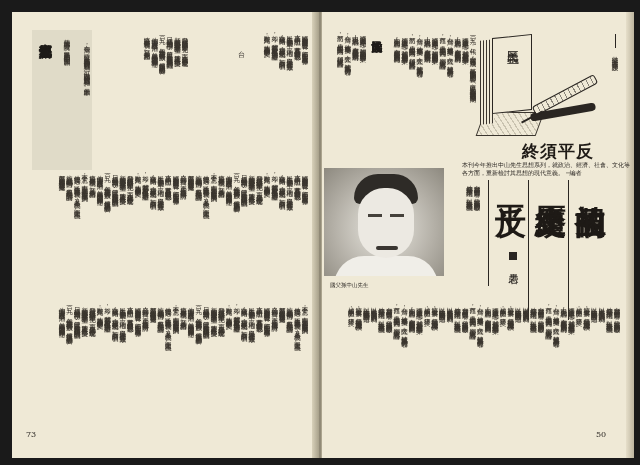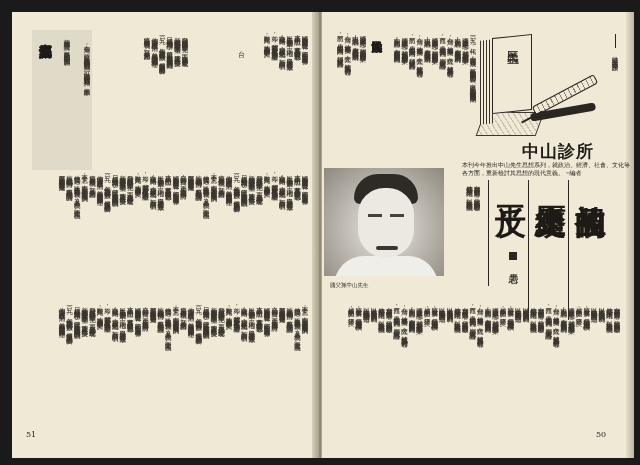--- a/index.html
+++ b/index.html
@@ -170,21 +170,21 @@
       <span>在冷戰的格局下，這些思想被刻意淡化，只剩下空洞的口號。</span>
       <span>如今，我們有必要重新檢視中山先生的思想遺產。</span>
       <span>唯有如此，才能為被扭曲的歷史平反。</span>
       <span>台灣目前流行的政治口號是「本土化」，而本土化的目標是什麼呢？</span>
       <span>新的意識型態必須建立在歷史的基礎上，才能真正被人民所接受。</span>
       <span>日據時代的台灣知識份子，曾經以三民主義作為反抗殖民統治的思想武器。</span>
       <span>一九二○年代台灣文化協會的民族派，便深受孫中山思想的影響。</span>
       <span>他們主張台灣人應該爭取自治，並且與中國大陸的革命運動相呼應。</span>
     </div>
 
-    <div class="page-num" style="left:14px; top:418px;">51</div>
+    <div class="page-num" style="left:14px; top:418px;">73</div>
   </div>
 
   <div class="gutter"></div>
 
   <div class="page page-right">
     <div class="right-edge"></div>
 
     <div class="vcol" style="left:8px; top:18px; width:36px; height:130px;">
       <span>國父逝世六十週年紀念，我們重新回顧他的思想與事業。</span>
       <span>中山先生的思想，在兩岸都曾被不同的政權所利用。</span>
@@ -212,21 +212,21 @@
       <div class="book-spine"></div>
       <div class="book"></div>
       <div class="book-title">三民主義</div>
       <div class="shadow"></div>
       <div class="syringe"></div>
       <div class="syringe-needle"></div>
     </div>
 
     <div class="side-note" style="left:288px; top:22px; height:100px;">從國父逝世六十週年談起</div>
 
-    <div class="section-title" style="left:200px; top:128px;">中山診所</div>
+    <div class="section-title" style="left:200px; top:128px;">終須平反</div>
     <div class="subline" style="left:140px; top:149px;">本刊今年推出中山先生思想系列，就政治、經濟、社會、文化等</div>
     <div class="subline" style="left:140px; top:157px;">各方面，重新檢討其思想的現代意義。 ─編者</div>
 
     <div class="vcol" style="left:140px; top:168px; width:18px; height:250px;">
       <span>台灣早期的社會運動者，曾經深受中山思想的啟發。</span>
       <span>他們在日本殖民統治下，以民族主義對抗殖民主義。</span>
     </div>
 
     <div class="title-rule" style="left:166px; top:168px; height:106px;"></div>
     <div class="title-rule" style="left:206px; top:168px; height:140px;"></div>

